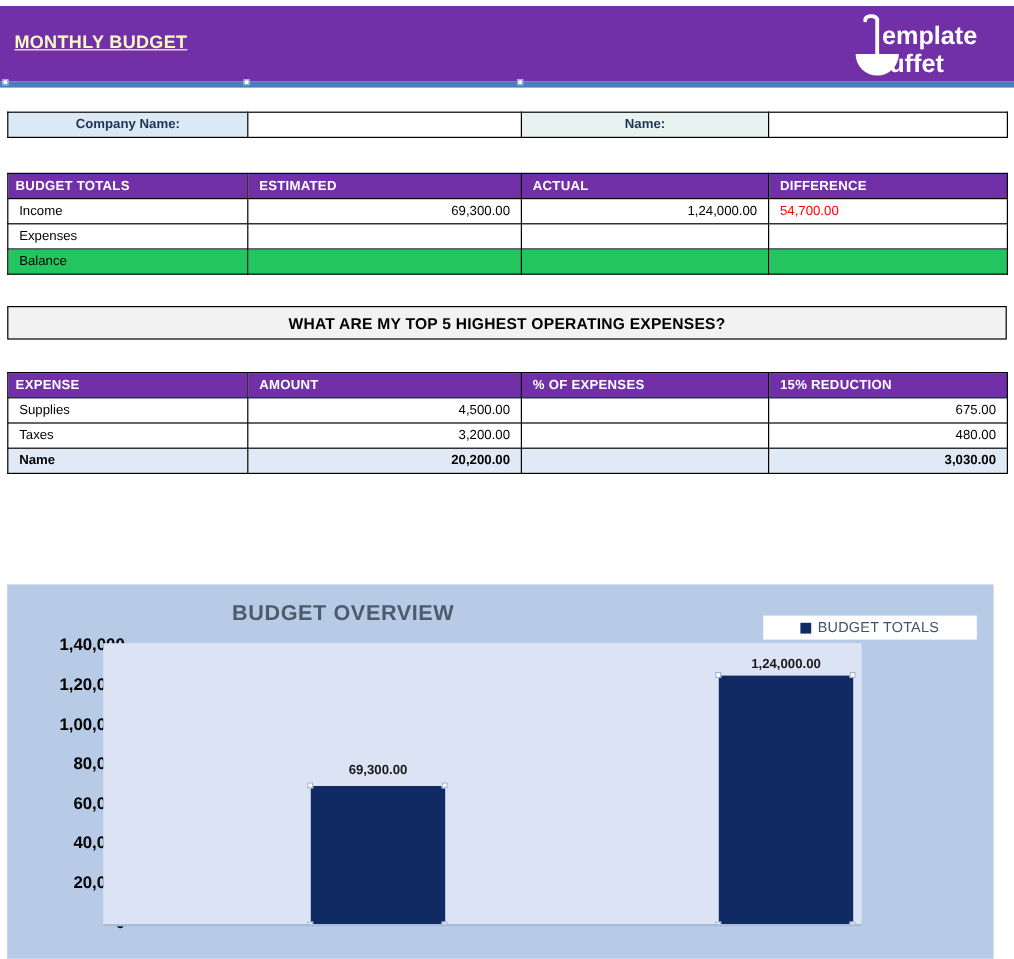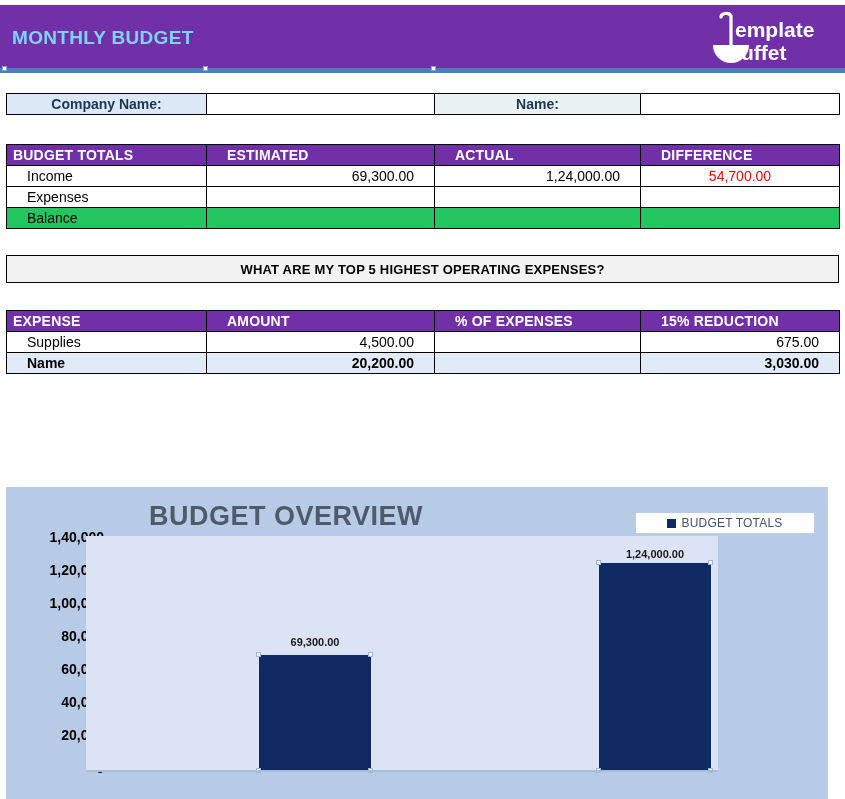--- a/index.html
+++ b/index.html
@@ -21,25 +21,26 @@
   .banner {
     position: absolute;
     left: 0; top: 5px;
     width: 845px; height: 63px;
     background: #7230a8;
     box-sizing: border-box;
   }
   .banner-title {
     position: absolute;
     left: 12px; top: 22px;
-    font-size: 19px;
-    font-weight: bold;
-    color: #7dd3fc;
+    font-size: 15px;
+    font-weight: bold;
+    color: #fef9c3;
     letter-spacing: 0.3px;
     font-family: "Liberation Sans", sans-serif;
+    text-decoration: underline;
   }
   .banner-underline {
     position: absolute;
     left: 0; top: 68px;
     width: 845px; height: 5px;
     background: #4a7ebb;
   }
   .handle {
     position: absolute;
     width: 5px; height: 5px;
@@ -56,23 +57,23 @@
   }
 
   
   .grid {
     position: absolute;
     border-collapse: collapse;
     table-layout: fixed;
   }
   .grid td {
     border: 1px solid #000000;
-    padding: 0 20px;
+    padding: 0 9px;
     height: 20px;
-    font-size: 14px;
+    font-size: 11px;
     white-space: nowrap;
     overflow: hidden;
   }
 
   
   #company-row { left: 6px; top: 93px; width: 833px; }
   .cell-label-blue {
     background: #dbe8f5;
     font-weight: bold;
     color: #1f3356;
@@ -94,21 +95,21 @@
     background: #7230a8;
     color: #ffffff;
     font-weight: bold;
     text-align: left;
     height: 24px;
     letter-spacing: 0.2px;
   }
   .hdr.left { text-align: left; padding-left: 6px; }
   .row-label { text-align: left; background: #ffffff; }
   .num { text-align: right; background: #ffffff; }
-  .num-red { text-align: center; background: #ffffff; color: #ff0000; }
+  .num-red { text-align: left; background: #ffffff; color: #ff0000; }
   .tinted { background: #22c55e; }
 
   
   #question-banner {
     position: absolute;
     left: 6px; top: 255px;
     width: 833px; height: 28px;
     background: #f2f2f2;
     border: 1px solid #000000;
     box-sizing: border-box;
@@ -135,21 +136,21 @@
     position: absolute;
     left: 6px; top: 487px;
     width: 822px; height: 312px;
     background: #b8cbe6;
   }
   #chart-title {
     position: absolute;
     left: 0; top: 14px;
     width: 560px;
     text-align: center;
-    font-size: 27px;
+    font-size: 18px;
     font-weight: bold;
     color: #4d5b6b;
     letter-spacing: 0.5px;
   }
   #chart-legend {
     position: absolute;
     left: 630px; top: 26px;
     width: 178px; height: 20px;
     background: #ffffff;
     display: flex;
@@ -300,20 +301,26 @@
       <td class="hdr">% OF EXPENSES</td>
       <td class="hdr">15% REDUCTION</td>
     </tr>
     <tr>
       <td class="row-label">Supplies</td>
       <td class="num">4,500.00</td>
       <td class="num"></td>
       <td class="num">675.00</td>
     </tr>
     <tr>
+      <td class="row-label">Taxes</td>
+      <td class="num">3,200.00</td>
+      <td class="num"></td>
+      <td class="num">480.00</td>
+    </tr>
+    <tr>
       <td class="row-label total-cell">Name</td>
       <td class="num total-cell">20,200.00</td>
       <td class="num total-cell"></td>
       <td class="num total-cell">3,030.00</td>
     </tr>
   </tbody>
 </table>
 
 <div id="chart-panel">
 

